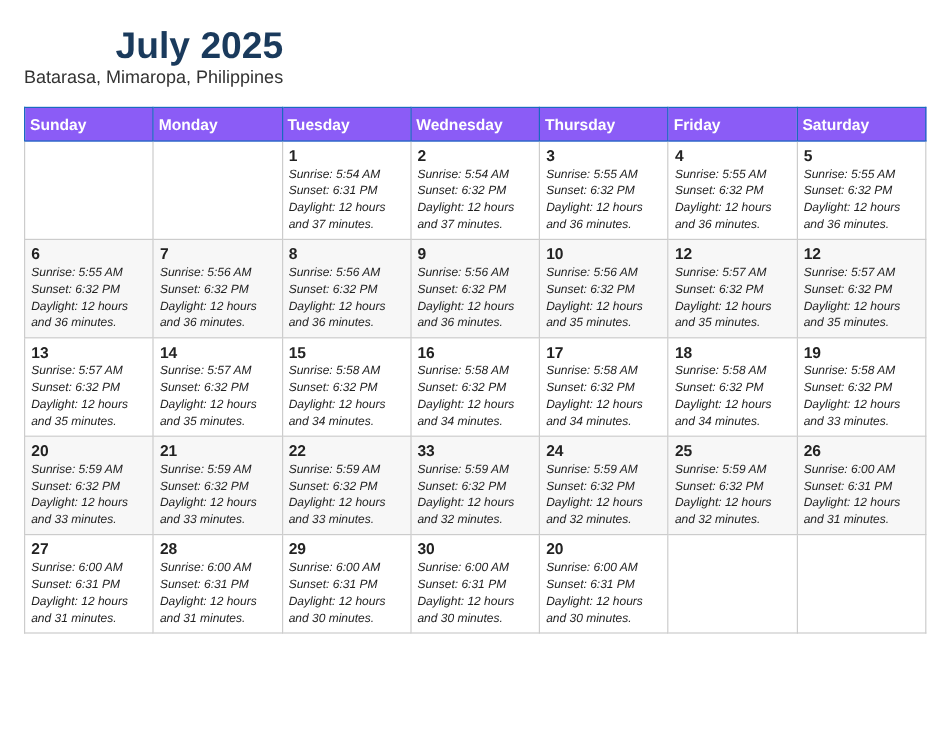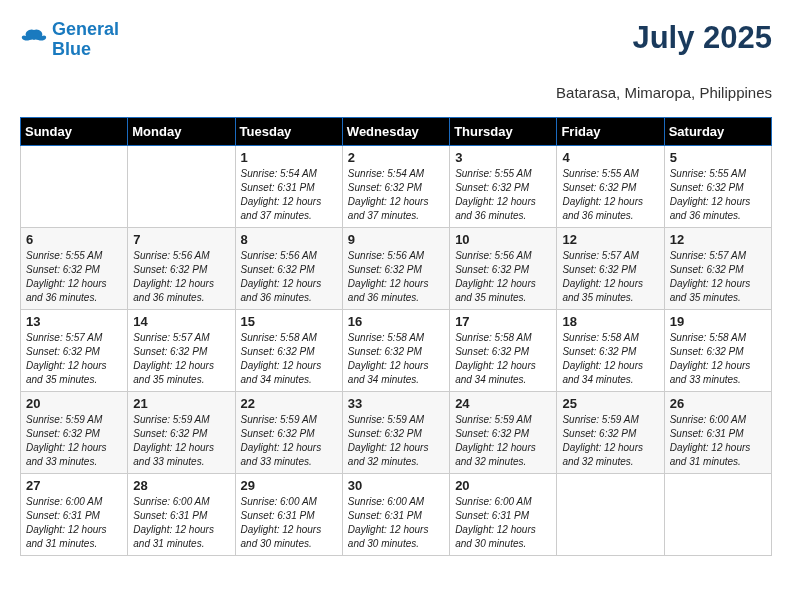--- a/index.html
+++ b/index.html
@@ -38,29 +38,28 @@
       text-align: right;
     }
     .month-year {
       font-size: 31px;
       font-weight: bold;
       color: #1a3a5c;
     }
     .location {
       font-size: 15px;
       color: #333;
-      margin-top: 28px;
     }
     .calendar {
       width: 100%;
       border-collapse: collapse;
       border: 1px solid #ccc;
     }
     .calendar th {
-      background: #000000;
+      background: #8b5cf6;
       color: #fff;
       font-size: 13px;
       font-weight: bold;
       padding: 6px 4px;
       text-align: left;
       border: 1px solid #1a6abf;
     }
     .calendar td {
       vertical-align: top;
       border: 1px solid #ccc;
@@ -87,30 +86,20 @@
       font-style: italic;
     }
     .empty {
       background: #fff !important;
     }
   </style>
 </head>
 <body>
 
 <div class="header">
-  <div class="logo">
-    <svg class="logo-bird" viewBox="0 0 28 28">
-      <path d="M14 4 C18 2, 24 6, 22 10 C26 8, 28 12, 24 14 C20 16, 16 12, 14 14 C12 12, 8 16, 4 14 C0 12, 2 8, 6 10 C4 6, 10 2, 14 4Z" fill="#1a7abf"></path>
-    </svg>
-    <div>
-      <div class="logo-text">
-        <span>General</span><br><span style="color:#1a7abf">Blue</span>
-      </div>
-    </div>
-  </div>
   <div class="title-block">
     <div class="month-year">July 2025</div>
     <div class="location">Batarasa, Mimaropa, Philippines</div>
   </div>
 </div>
 
 <table class="calendar">
   <thead>
     <tr>
     <th>Sunday</th>

